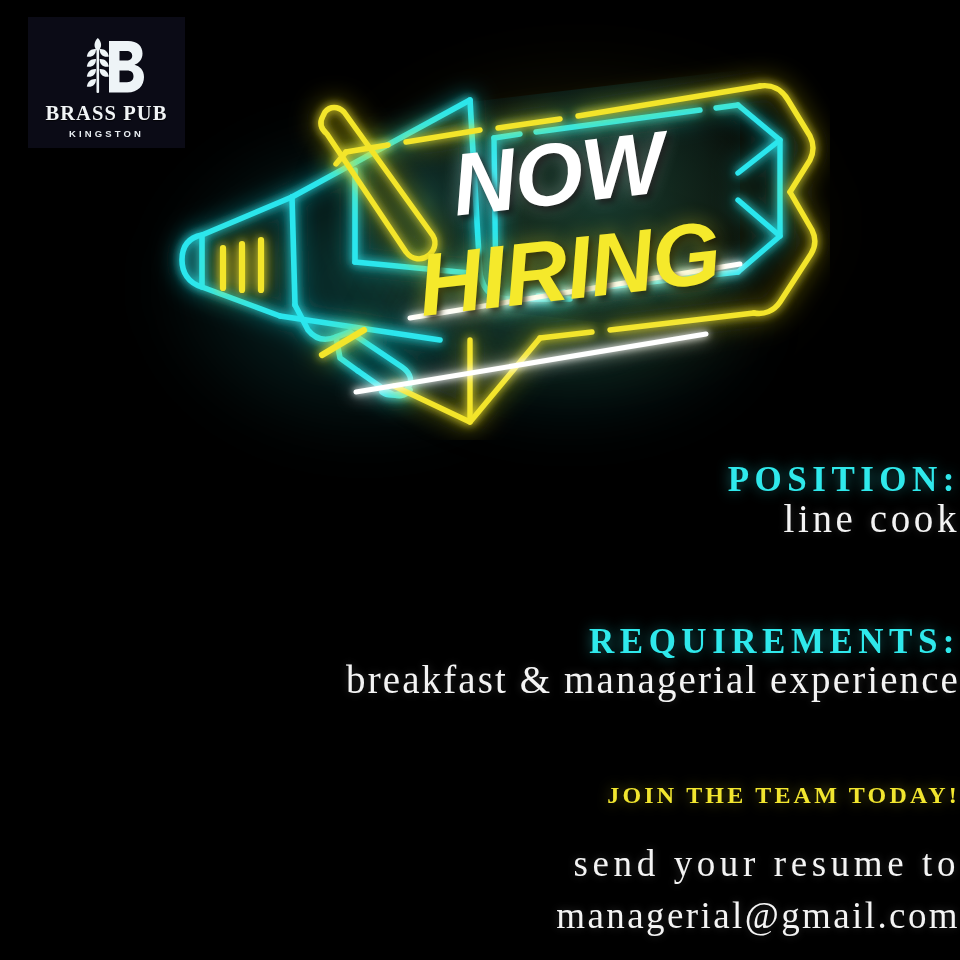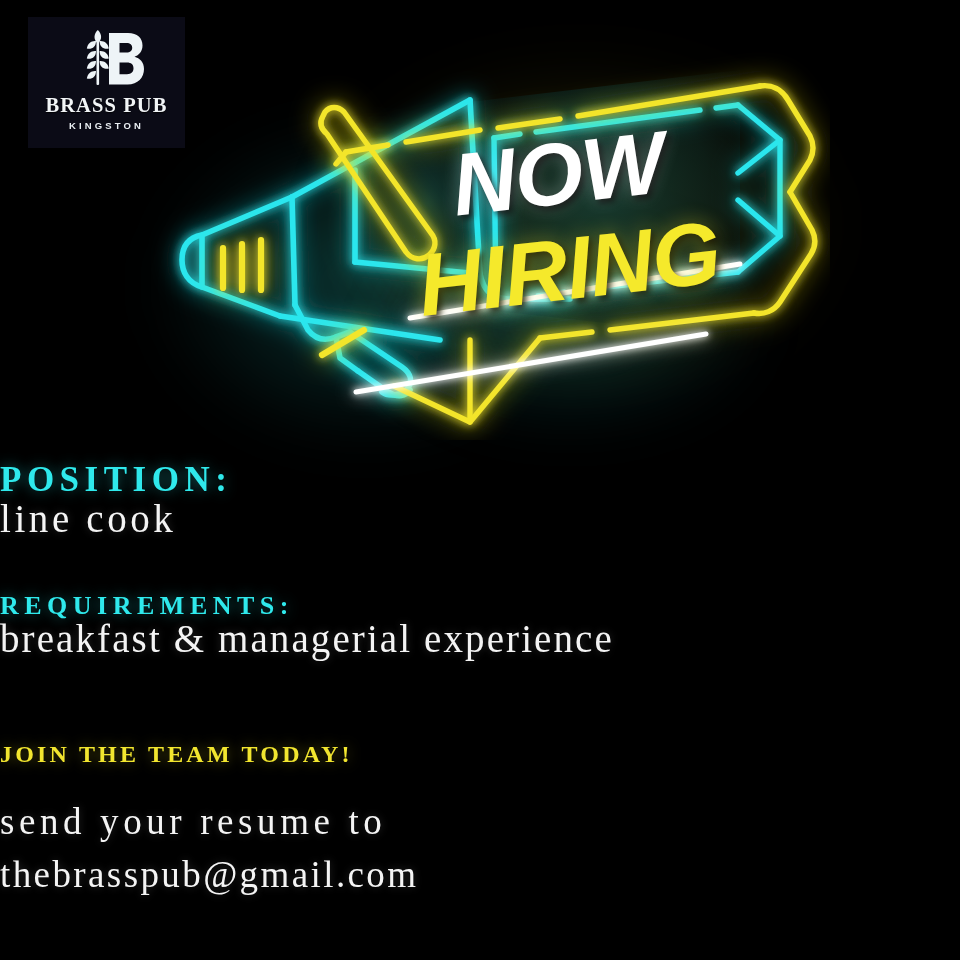--- a/index.html
+++ b/index.html
@@ -40,21 +40,21 @@
         rgba(20,120,120,0.34) 0%,
         rgba(0,0,0,0) 72%);
     filter:blur(24px);
   }
 
   
   #logo-plate{
     position:absolute;left:28px;top:17px;width:157px;height:131px;
     background:#0b0b16;
     display:flex;flex-direction:column;align-items:center;justify-content:flex-start;
-    padding-top:10px;box-sizing:border-box;
+    padding-top:18px;box-sizing:border-box;
   }
   #logo-mark{width:76px;height:62px;display:block;}
   #logo-wordmark{
     color:#f2f5f7;
     font-family:"Liberation Serif", serif;
     font-weight:bold;
     font-size:20.5px;
     letter-spacing:1.1px;
     margin-top:6px;
     line-height:1;
@@ -95,39 +95,39 @@
     left:418px;top:225px;
     font-size:88px;
     color:#f5e92b;
     transform:rotate(-6.5deg);
     letter-spacing:-1px;
     text-shadow:0 0 20px rgba(240,225,40,.45), 3px 4px 6px rgba(0,0,0,.85);
   }
 
   
   #copy{
-    position:absolute;left:0;top:462px;width:960px;text-align:left;
+    position:absolute;left:0;top:462px;width:960px;text-align:right;
   }
   .label{
     color:#2fe9ec;
     font-family:"Liberation Serif", serif;
     font-weight:bold;
     letter-spacing:5.5px;
     text-shadow:0 0 14px rgba(47,233,236,.45);
   }
   .value{
     color:#f4f4f4;
     font-family:"Liberation Serif", serif;
     text-shadow:0 0 8px rgba(255,255,255,.18);
   }
 
   #position-label{font-size:35px;line-height:1.05;}
   #position-value{font-size:39px;letter-spacing:3.6px;line-height:1.05;}
 
-  #requirements-label{font-size:26px;line-height:1.05;margin-top:52px;}
+  #requirements-label{font-size:35px;line-height:1.05;margin-top:84px;}
   #requirements-value{font-size:39px;letter-spacing:2.1px;line-height:1.05;}
 
   #cta-headline{
     color:#f2e62f;
     font-family:Liberation Serif, serif;
     font-weight:bold;
     font-size:24px;
     letter-spacing:3.2px;
     margin-top:82px;
     line-height:1.05;
@@ -311,17 +311,17 @@
   <div id="copy">
 
     <div class="label" id="position-label">POSITION:</div>
     <div class="value" id="position-value">line cook</div>
 
     <div class="label" id="requirements-label">REQUIREMENTS:</div>
     <div class="value" id="requirements-value">breakfast &amp; managerial experience</div>
 
     <div id="cta-headline">JOIN THE TEAM TODAY!</div>
     <div class="value" id="cta-line1">send your resume to</div>
-    <div class="value" id="cta-line2">thebrasspub@gmail.com</div>
+    <div class="value" id="cta-line2">managerial@gmail.com</div>
 
   </div>
 
 </div>
 
 </body></html>

